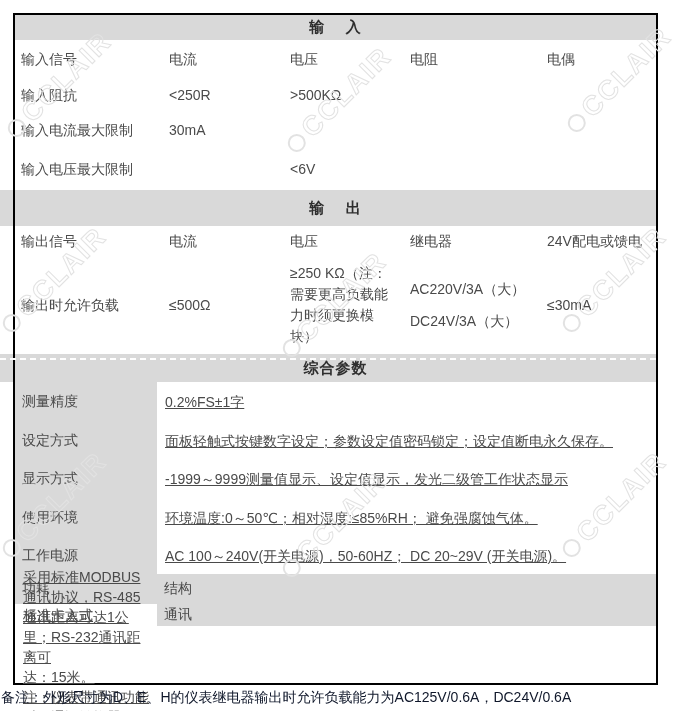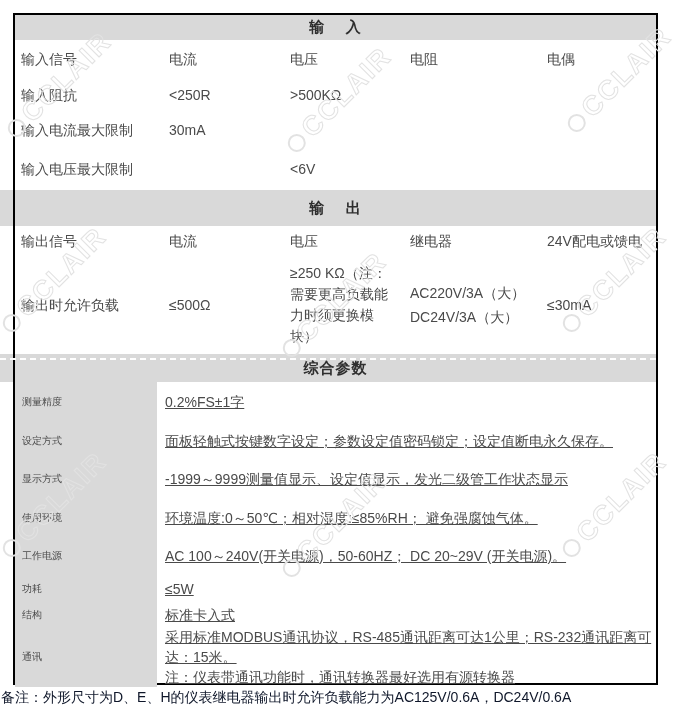--- a/index.html
+++ b/index.html
@@ -18,27 +18,27 @@
   
   .bleed::before{content:"";position:absolute;left:-15px;top:0;bottom:0;width:15px;
                  background:#d9d9d9;border-right:2px solid #000;box-sizing:border-box;}
   .dash{position:absolute;left:-15px;right:0;top:4px;border-top:2px dashed #ffffff;}
 
   .grid5{display:grid;grid-template-columns:148px 121px 120px 137px 1fr;}
   .in-grid{grid-template-rows:38px 35px 35px 42px;}
   .out-grid{grid-template-rows:30px 98px;}
   .c{display:flex;align-items:center;padding-left:6px;font-size:14px;line-height:21px;box-sizing:border-box;}
   .pre{white-space:pre-line;}
-  .rel-lh{line-height:24px;}
+  .rel-lh{line-height:32px;}
 
   
   .pgrid{display:grid;grid-template-columns:142px 1fr;
          grid-template-rows:40px 38px 38px 40px 36px 30px 22px 61px;}
   .plabel{background:#d9d9d9;display:flex;align-items:center;padding-left:7px;
-          font-size:10px;box-sizing:border-box;}
+          font-size:14px;box-sizing:border-box;}
   .pval{display:flex;align-items:center;padding-left:8px;padding-right:4px;
         font-size:14px;line-height:20px;box-sizing:border-box;text-decoration:underline;}
 
   .footnote{position:absolute;left:1px;top:689px;width:680px;font-size:14px;color:#0f172a;}
 
   
   .wm-layer{position:absolute;inset:0;pointer-events:none;z-index:5;}
   .wm{position:absolute;display:flex;align-items:center;gap:5px;
       transform:rotate(-45deg);font-size:27px;font-weight:bold;letter-spacing:2px;
       color:transparent;-webkit-text-stroke:1px #e2e2e2;}
@@ -115,21 +115,20 @@
       <div class="plabel">显示方式</div>
       <div class="pval">-1999～9999测量值显示、设定值显示，发光二级管工作状态显示</div>
 
       <div class="plabel">使用环境</div>
       <div class="pval">环境温度:0～50℃；相对湿度:≤85%RH；  避免强腐蚀气体。</div>
 
       <div class="plabel">工作电源</div>
       <div class="pval">AC 100～240V(开关电源)，50-60HZ；      DC 20~29V (开关电源)。</div>
 
       <div class="plabel">功耗</div>
-      <div class="pval">≤5W</div>
 
       <div class="plabel">结构</div>
       <div class="pval">标准卡入式</div>
 
       <div class="plabel">通讯</div>
       <div class="pval pre">采用标准MODBUS通讯协议，RS-485通讯距离可达1公里；RS-232通讯距离可
 达：15米。
 注：仪表带通讯功能时，通讯转换器最好选用有源转换器</div>
     </div>
   </div>

